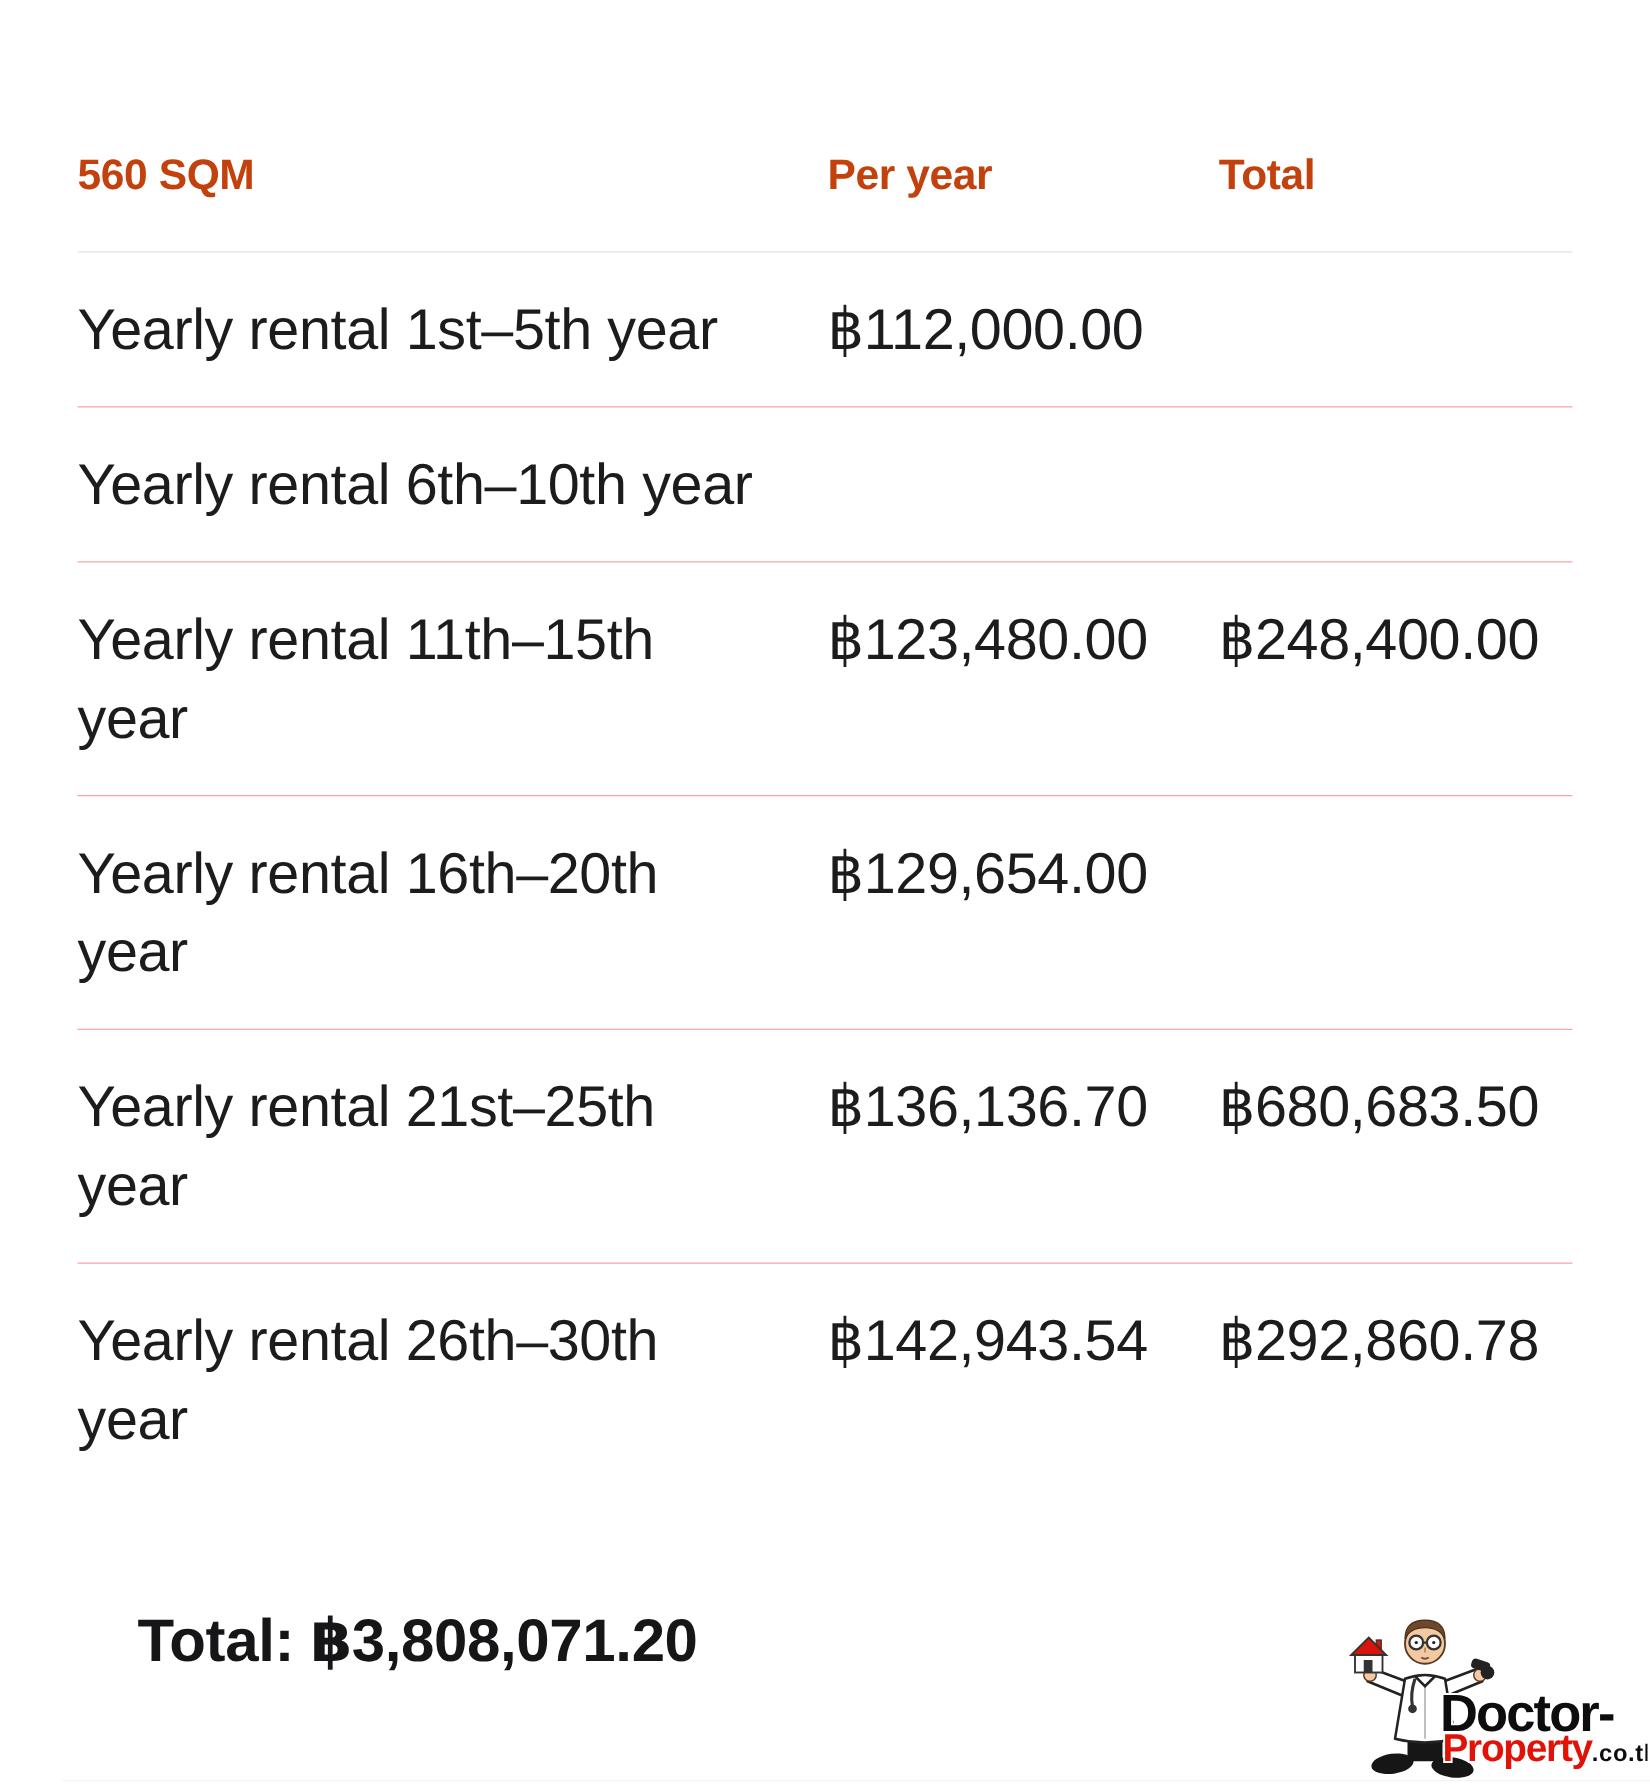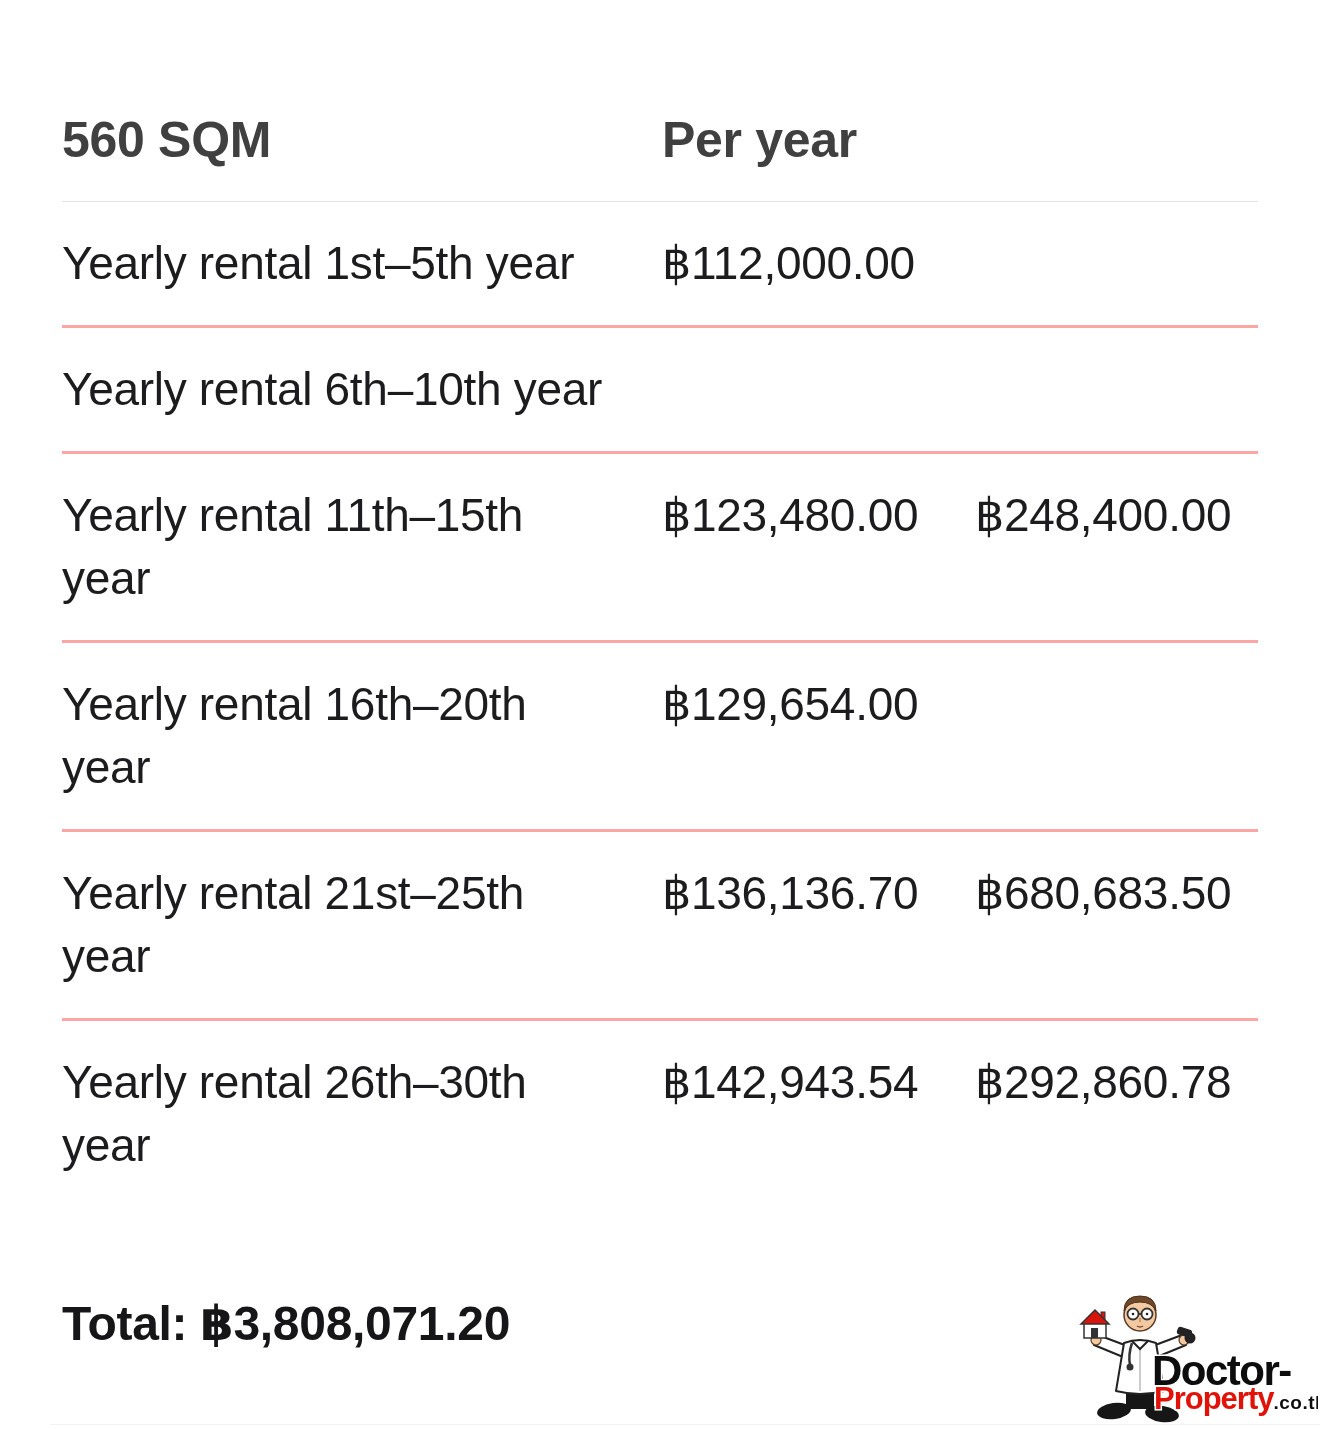--- a/index.html
+++ b/index.html
@@ -21,45 +21,46 @@
   .grid-row {
     display: grid;
     grid-template-columns: 600px 313px 283px;
     align-items: start;
   }
   .thead {
     padding: 31px 0 29px 0;
     border-bottom: 1px solid #e2e2e2;
   }
   .th {
-    font-size: 50px;
+    font-size: 34px;
     line-height: 63px;
     font-weight: bold;
     letter-spacing: -0.3px;
-    color: #404040;
+    color: #c2410c;
   }
   .data-row {
     padding: 30px 0;
-    border-bottom: 3px solid #fca5a5;
+    border-bottom: 1px solid #fca5a5;
   }
   .data-row:last-child { border-bottom: none; }
   .cell {
     font-size: 46px;
     line-height: 63px;
     letter-spacing: -0.3px;
     color: #1c1c1e;
   }
   .cell.label { white-space: pre; }
   .grand-total {
     margin-top: 84px;
     font-size: 48px;
     line-height: 65px;
     font-weight: bold;
     letter-spacing: -0.3px;
     color: #161618;
+    margin-left: 48px;
   }
   .bottom-hairline {
     position: absolute;
     left: 50px; right: 0; bottom: 4px;
     height: 1px;
     background: #f3f3f3;
   }
   .logo {
     position: absolute;
     right: 2px;
@@ -97,20 +98,21 @@
   }
 </style>
 </head>
 <body>
 
 <div class="sheet">
 
   <div class="grid-row thead">
     <div class="th">560 SQM</div>
     <div class="th">Per year</div>
+    <div class="th">Total</div>
   </div>
 
   <div id="table-body">
       <div class="grid-row data-row">
       <div class="cell label">Yearly rental 1st–5th year</div>
       <div class="cell">฿112,000.00</div>
     </div>
       <div class="grid-row data-row">
       <div class="cell label">Yearly rental 6th–10th year</div>
     </div>

